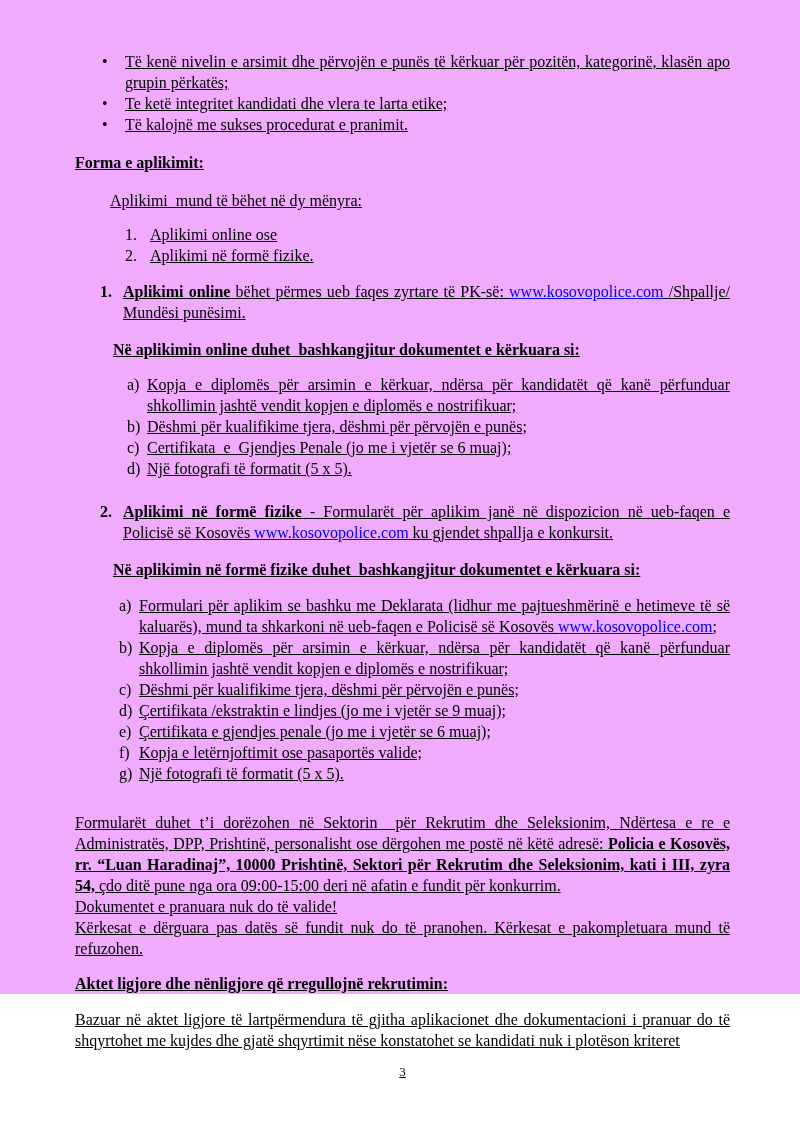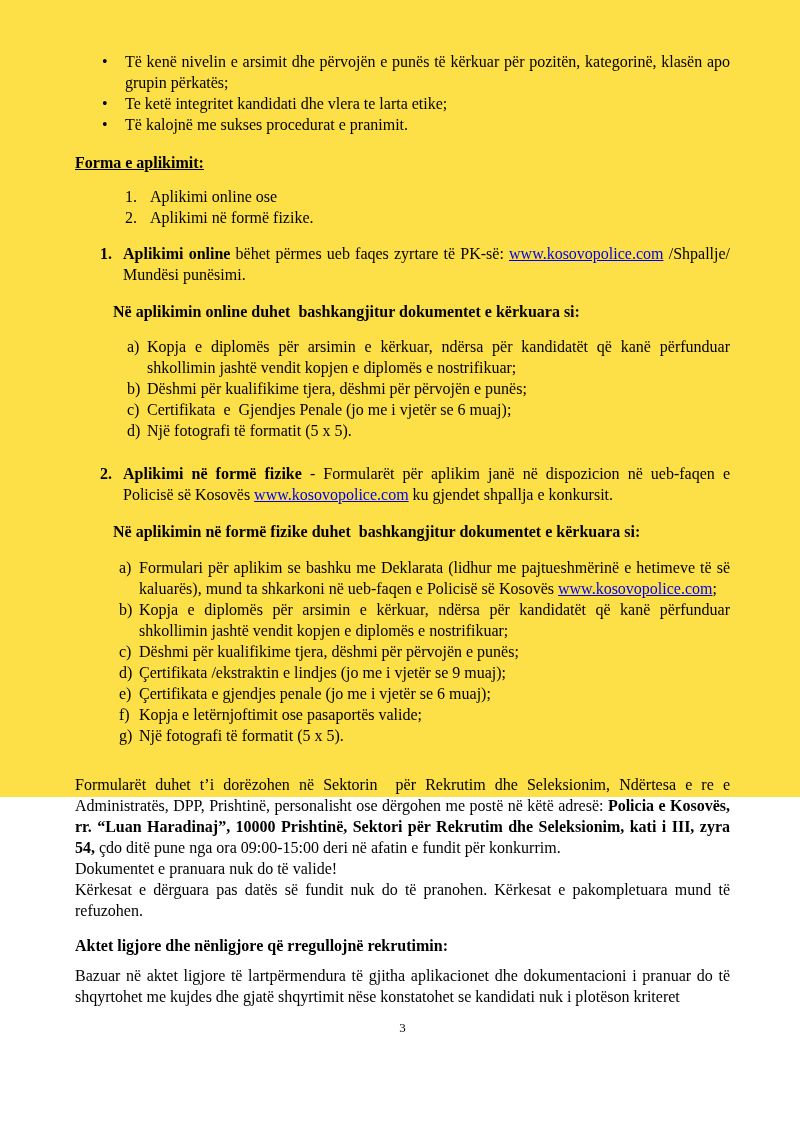--- a/index.html
+++ b/index.html
@@ -2,21 +2,21 @@
 <html><head>
 <meta charset="utf-8">
 <style>
   html, body { margin: 0; padding: 0; background: #ffffff; }
   body {
     width: 800px; height: 1131px;
     font-family: "Liberation Serif", "DejaVu Serif", serif;
     font-size: 16px; line-height: 21px; color: #000000;
     overflow: hidden;
   }
-  .page { position: relative; width: 800px; height: 797px; background: #fde047; }
+  .page { position: relative; width: 800px; height: 994px; background: #f0abfc; text-decoration: underline; }
   .content { padding: 51px 70px 0 75px; }
 
   .bullet-row { position: relative; padding-left: 50px; text-align: justify; }
   .bullet-row::before { content: "\2022"; position: absolute; left: 27px; top: 0; }
 
   .section-title { margin-top: 17px; font-weight: bold; text-decoration: underline; }
 
   .intro { margin-top: 17px; padding-left: 35px; }
 
   .ways { margin-top: 13px; }
@@ -37,21 +37,21 @@
   .doc-row1 .doc-letter { position: absolute; left: 52px; }
   .doc-row2 { position: relative; padding-left: 64px; text-align: justify; }
   .doc-row2 .doc-letter { position: absolute; left: 44px; }
 
   .delivery { margin-top: 28px; }
   .delivery-main { text-align: justify; }
   .late-note { text-align: justify; }
   .b { font-weight: bold; }
 
   .legal-heading { margin-top: 14px; font-weight: bold; }
-  .legal-body { margin-top: 9px; text-align: justify; }
+  .legal-body { margin-top: 15px; text-align: justify; }
 
   .page-number { margin-top: 13px; text-align: center; font-size: 13px; line-height: 16px; }
 
   a.doc-link, .doc-link {
     color: #0000ee; text-decoration: underline; cursor: pointer;
   }
 </style>
 </head>
 <body>
 
@@ -65,20 +65,21 @@
       <div class="bullet-row">
         <span>Te ketë integritet kandidati dhe vlera te larta etike;</span>
       </div>
       <div class="bullet-row">
         <span>Të kalojnë me sukses procedurat e pranimit.</span>
       </div>
     </div>
 
     <div class="section-title">Forma e aplikimit:</div>
 
+    <div class="intro">Aplikimi&nbsp; mund të bëhet në dy mënyra:</div>
 
     <div class="ways">
       <div class="way-row">
         <span class="way-num">1.</span>
         <span>Aplikimi online ose</span>
       </div>
       <div class="way-row">
         <span class="way-num">2.</span>
         <span>Aplikimi në formë fizike.</span>
       </div>

